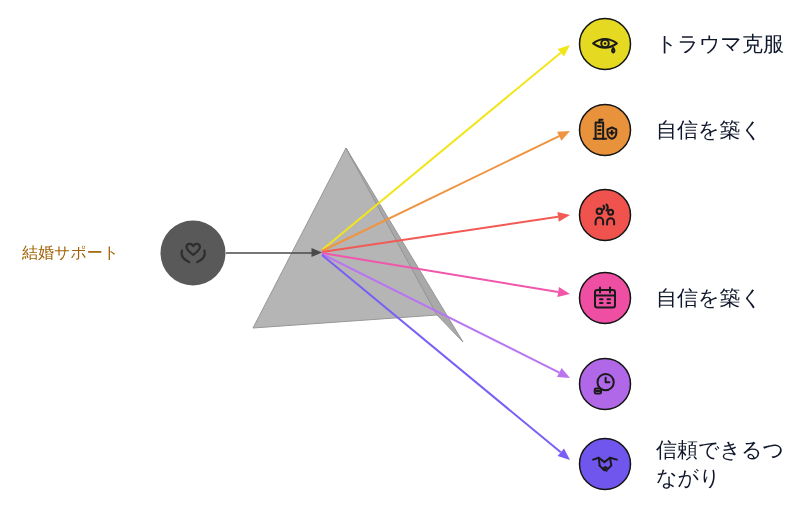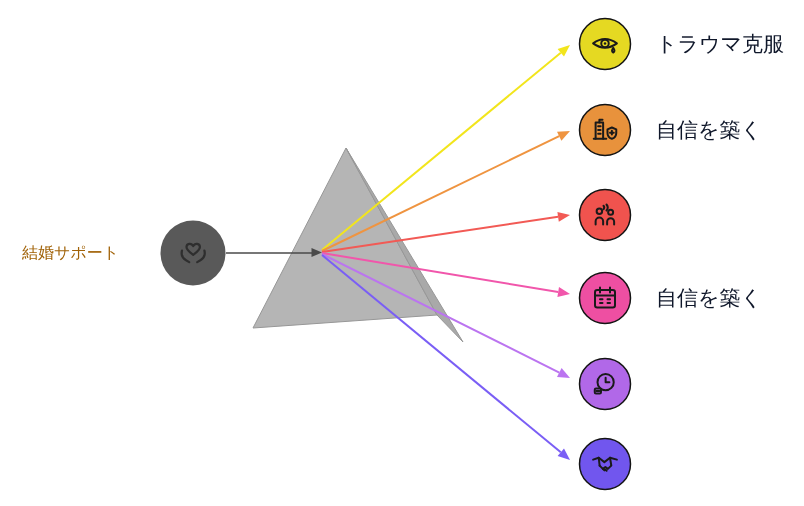--- a/index.html
+++ b/index.html
@@ -174,15 +174,16 @@
   <div class="outcome-row" style="top:436px">
     <svg width="56" height="56" viewBox="0 0 56 56">
       <circle cx="28" cy="28" r="25.5" stroke-width="1.5" fill="#7156ee" stroke="#141414"></circle>
       <g transform="translate(13,13) scale(1.25)" fill="none" stroke-width="1.6" stroke-linecap="round" stroke-linejoin="round" stroke="#1a1a1a">
         <path d="M2.5 8.5 L7 7 l4.5 3.5 L16 7 l5.5 1.5"></path>
         <path d="M7 7 l0.7 6.3 M16 7 l1 6"></path>
         <path d="M7.7 13.3 l2.6 2.6 2 -1.5 2 1.5 2.7 -2.6"></path>
         <path d="M10.3 15.9 l1.2 1.2 M12.3 16.4 l1 1"></path>
       </g>
     </svg>
+    <div class="outcome-label">信頼できるつながり</div>
   </div>
 
 </div>
 
 </body></html>

